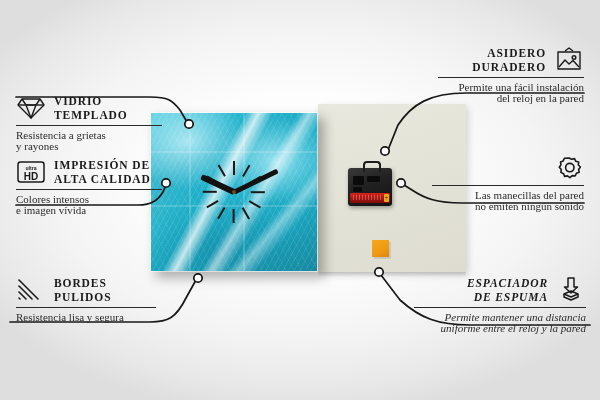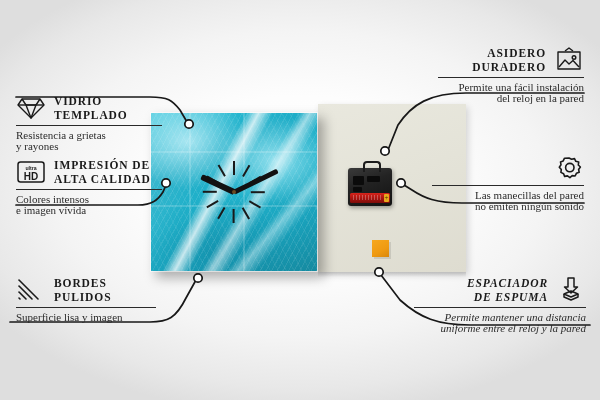--- a/index.html
+++ b/index.html
@@ -338,21 +338,21 @@
           <path d="M3,3 L22,22"></path>
           <path d="M3,9 L16,22"></path>
           <path d="M3,15 L10,22"></path>
           <path d="M3,21 L4,22"></path>
         </g>
       </svg>
       <div class="feat-title">BORDES
 PULIDOS</div>
     </div>
     <div class="feat-rule" style="width:140px"></div>
-    <div class="feat-desc">Superficie lisa y imagen</div>
+    <div class="feat-desc">Resistencia lisa y segura</div>
   </div>
 
   <div class="feature right" style="left:438px; top:46px; width:146px;">
     <div class="feat-head">
       <div class="feat-title">ASIDERO
 DURADERO</div>
       <svg class="icon" width="30" height="26" viewBox="0 0 30 26">
         <g fill="none" stroke="#1a1a1a" stroke-width="1.4" stroke-linejoin="round">
           <path d="M11,4 L15,1 L19,4"></path>
           <rect x="4" y="5" width="22" height="17"></rect>

